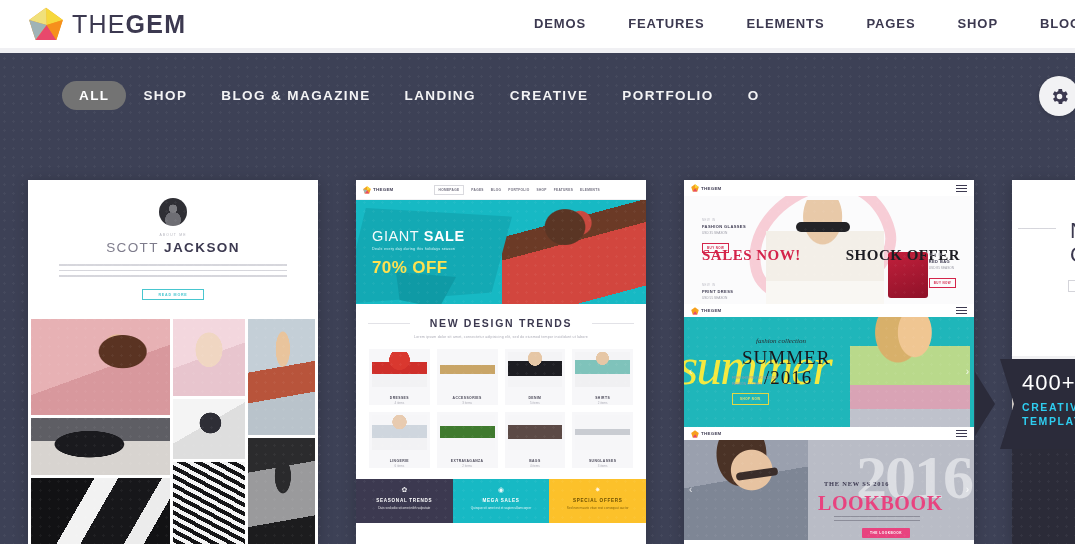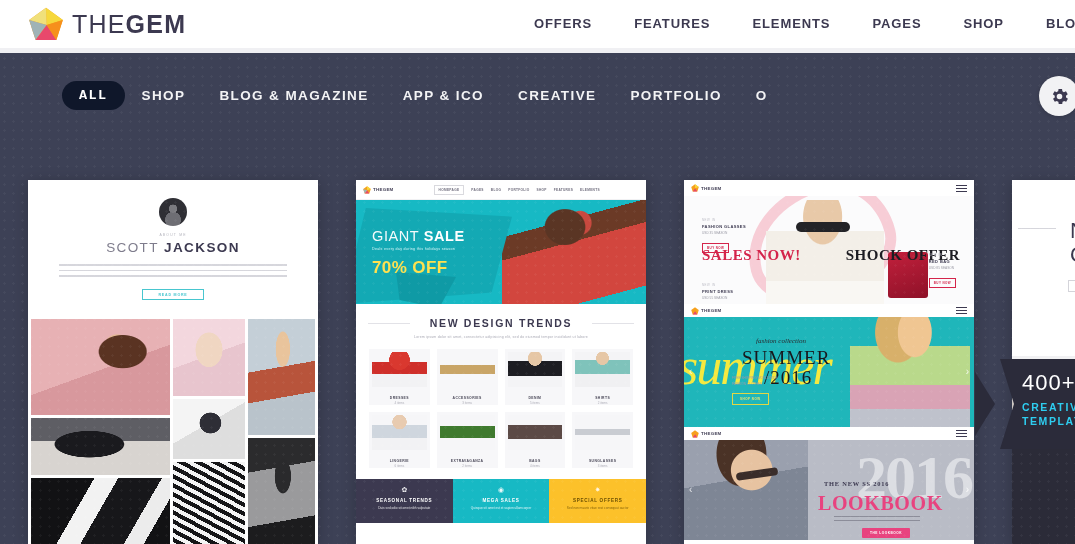--- a/index.html
+++ b/index.html
@@ -48,21 +48,21 @@
     position: absolute; top: 53px; left: 0; width: 1075px; height: 84px;
     display: flex; align-items: center; z-index: 40;
   }
   .filter-list { display: flex; align-items: center; margin-left: 62px; }
   .filter-item {
     font-size: 13.5px; font-weight: 700; letter-spacing: 1.4px;
     color: #ffffff; white-space: nowrap;
     padding: 7px 17px; border-radius: 16px; cursor: pointer;
     opacity: .94;
   }
-  .filter-item.active { background: #0f172a; opacity: 1; font-family: Liberation Mono, monospace; }
+  .filter-item.active { background: #737373; opacity: 1; }
 
   
   .gear-btn {
     position: absolute; right: -4px; top: 76px;
     width: 40px; height: 40px; border-radius: 50%;
     background: #f2f2f4; display: flex; align-items: center; justify-content: center;
     z-index: 70; cursor: pointer;
     box-shadow: 0 1px 4px rgba(0,0,0,.18);
   }
   .gear-btn svg { width: 21px; height: 21px; display: block; }
@@ -288,37 +288,37 @@
           <polygon points="52,50 97,36 79,92" fill="#f6901c"></polygon>
           <polygon points="3,36 21,92 14,70" fill="#7d8e96"></polygon>
         </svg>
       </div>
       <div class="logo-text">
         <span class="lt-thin">THE</span><span class="lt-bold">GEM</span>
       </div>
     </div>
 
     <nav class="main-nav">
-      <div class="nav-item">OFFERS</div>
+      <div class="nav-item">DEMOS</div>
       <div class="nav-item">FEATURES</div>
       <div class="nav-item">ELEMENTS</div>
       <div class="nav-item">PAGES</div>
       <div class="nav-item">SHOP</div>
       <div class="nav-item">BLOG</div>
 
     </nav>
   </div>
   <div class="header-underline"></div>
 
   <div class="filter-bar">
     <div class="filter-list">
       <div class="filter-item active">ALL</div>
       <div class="filter-item">SHOP</div>
       <div class="filter-item">BLOG &amp; MAGAZINE</div>
-      <div class="filter-item">APP &amp; ICO</div>
+      <div class="filter-item">LANDING</div>
       <div class="filter-item">CREATIVE</div>
       <div class="filter-item">PORTFOLIO</div>
       <div class="filter-item">O</div>
     </div>
   </div>
 
   <div class="gear-btn">
     <svg viewBox="0 0 24 24">
       <path fill="#3c3950" d="M19.4 13a7.8 7.8 0 0 0 0-2l2-1.6-2-3.4-2.4 1a7.6 7.6 0 0 0-1.7-1l-.4-2.6h-4l-.4 2.6c-.6.2-1.2.6-1.7 1l-2.4-1-2 3.4L6.6 11a7.8 7.8 0 0 0 0 2l-2 1.6 2 3.4 2.4-1c.5.4 1.1.8 1.7 1l.4 2.6h4l.4-2.6c.6-.2 1.2-.6 1.7-1l2.4 1 2-3.4-2-1.6zM12 15.2A3.2 3.2 0 1 1 12 8.8a3.2 3.2 0 0 1 0 6.4z"></path>
     </svg>

